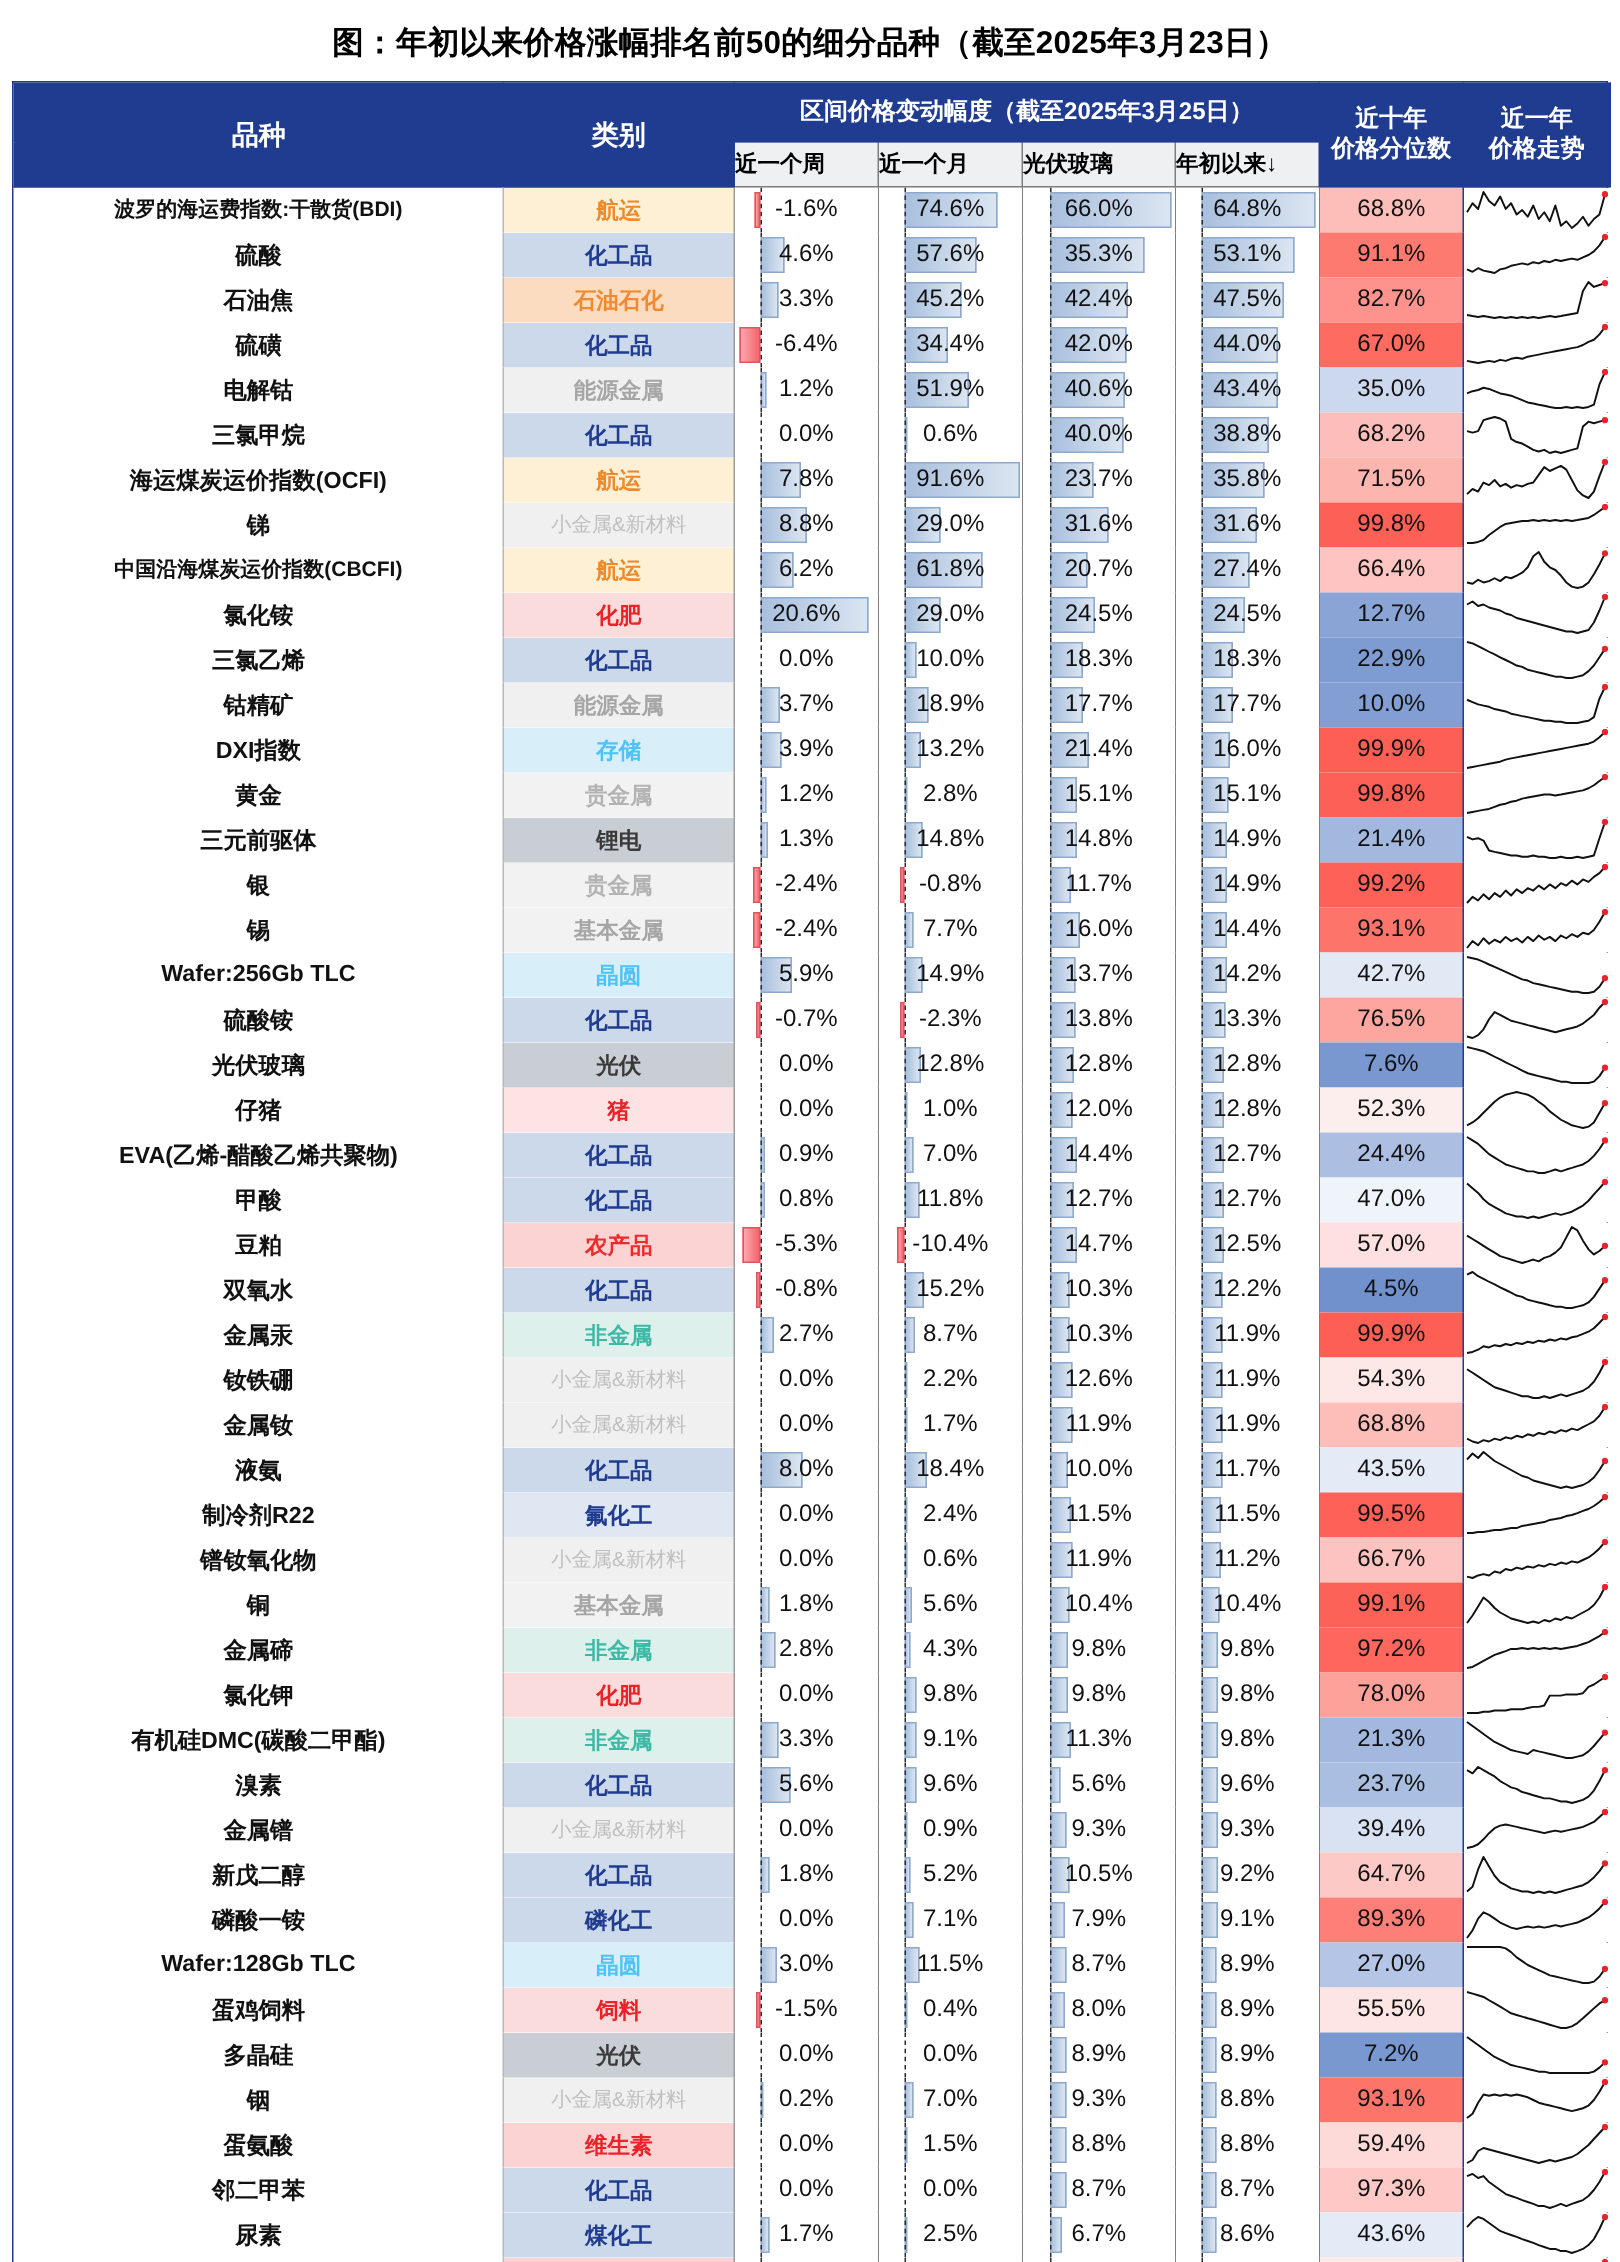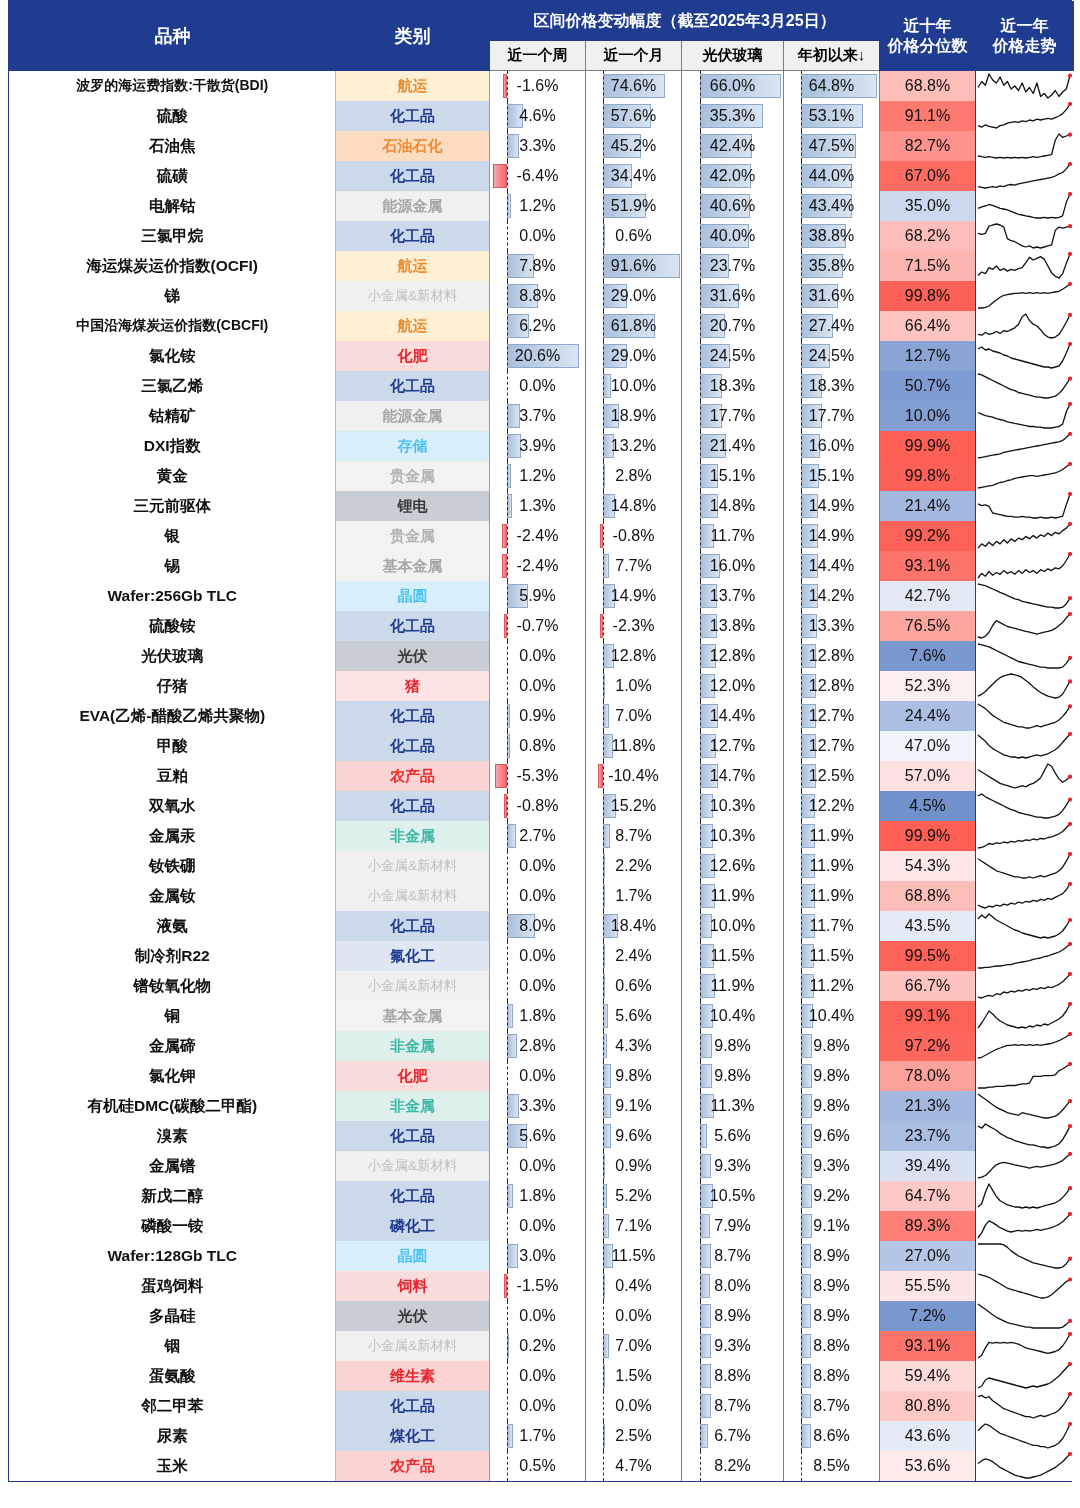--- a/index.html
+++ b/index.html
@@ -44,21 +44,21 @@
     vertical-align:middle;
     border:1px solid #1f3c90;
   }
   .hdr-big{font-size:18px;}
   .hdr-top{font-size:16px;line-height:1.25;}
   .hdr-sub{
     background:#eef0f2;
     color:#000;
     font-size:15px;
     font-weight:bold;
-    text-align:center;
+    text-align:left;
     border:1px solid #7e7e7e;
     height:30px;
     box-sizing:border-box;
   }
   .hdr-group{
     font-size:16px;
     font-weight:bold;
     color:#fff;
     text-align:center;
     height:38px;
@@ -135,20 +135,21 @@
     overflow:hidden;
     border-right:1px solid #fff;
   }
   td.spark svg{display:block;}
 </style>
 </head>
 <body>
 
 <div id="page">
 
+  <div class="title">图：年初以来价格涨幅排名前50的细分品种（截至2025年3月23日）</div>
 
   <div class="tbl-wrap">
     <table class="grid">
       <colgroup>
         <col style="width:326px">
           <col style="width:154px">
         <col style="width:96px">
           <col style="width:96px">
           <col style="width:102px">
           <col style="width:96px">
@@ -501,21 +502,21 @@
             <td class="num">
               <span class="bar" style="left:18px;width:22px;"></span>
               <span class="axis" style="left:18px"></span>
               <span class="val">18.3%</span>
             </td>
             <td class="num">
               <span class="bar" style="left:17px;width:21px;"></span>
               <span class="axis" style="left:17px"></span>
               <span class="val">18.3%</span>
             </td>
-            <td class="pct" style="background: rgb(127, 156, 210);">50.7%</td>
+            <td class="pct" style="background: rgb(127, 156, 210);">22.9%</td>
             <td class="spark">
               <svg width="96" height="28" viewBox="0 0 96 28">
                 <path d="M2.0 2.0 L5.7 2.9 L9.4 4.8 L13.0 6.6 L16.7 8.5 L20.4 10.3 L24.1 12.2 L27.8 14.0 L31.4 15.8 L35.1 17.7 L38.8 18.6 L42.5 20.5 L46.2 21.4 L49.8 22.3 L53.5 23.2 L57.2 24.2 L60.9 25.1 L64.6 25.1 L68.2 26.0 L71.9 26.0 L75.6 25.1 L79.3 24.2 L83.0 21.4 L86.6 17.7 L90.3 12.2 L94.0 6.6 " fill="none" stroke="#111" stroke-width="1.3" stroke-linejoin="round"></path>
                 <circle cx="94.0" cy="6.6" r="2.1" fill="#e8232a"></circle>
               </svg>
             </td>
           </tr>
           <tr>
             <td class="name">钴精矿</td>
             <td class="cat" style="background: rgb(240, 240, 240); color: rgb(166, 166, 166);">能源金属</td>
@@ -1541,21 +1542,21 @@
             <td class="num">
               <span class="bar" style="left:18px;width:11px;"></span>
               <span class="axis" style="left:18px"></span>
               <span class="val">8.7%</span>
             </td>
             <td class="num">
               <span class="bar" style="left:17px;width:10px;"></span>
               <span class="axis" style="left:17px"></span>
               <span class="val">8.7%</span>
             </td>
-            <td class="pct" style="background: rgb(253, 200, 197);">80.8%</td>
+            <td class="pct" style="background: rgb(253, 200, 197);">97.3%</td>
             <td class="spark">
               <svg width="96" height="28" viewBox="0 0 96 28">
                 <path d="M2.0 4.7 L5.7 3.3 L9.4 6.0 L13.0 4.7 L16.7 8.7 L20.4 11.3 L24.1 14.0 L27.8 16.7 L31.4 18.0 L35.1 19.3 L38.8 20.7 L42.5 22.0 L46.2 23.3 L49.8 24.7 L53.5 24.7 L57.2 26.0 L60.9 24.7 L64.6 23.3 L68.2 24.7 L71.9 23.3 L75.6 22.0 L79.3 20.7 L83.0 18.0 L86.6 14.0 L90.3 8.7 L94.0 2.0 " fill="none" stroke="#111" stroke-width="1.3" stroke-linejoin="round"></path>
                 <circle cx="94.0" cy="2.0" r="2.1" fill="#e8232a"></circle>
               </svg>
             </td>
           </tr>
           <tr>
             <td class="name">尿素</td>
             <td class="cat" style="background: rgb(204, 217, 234); color: rgb(31, 60, 144);">煤化工</td>

